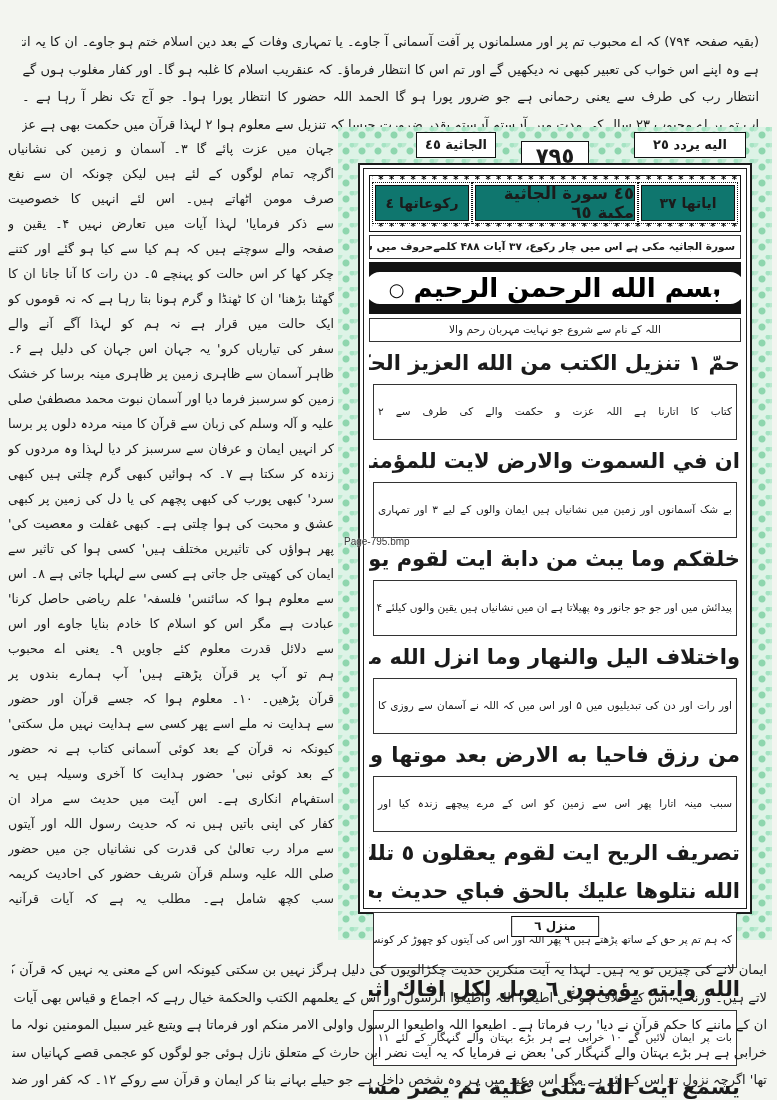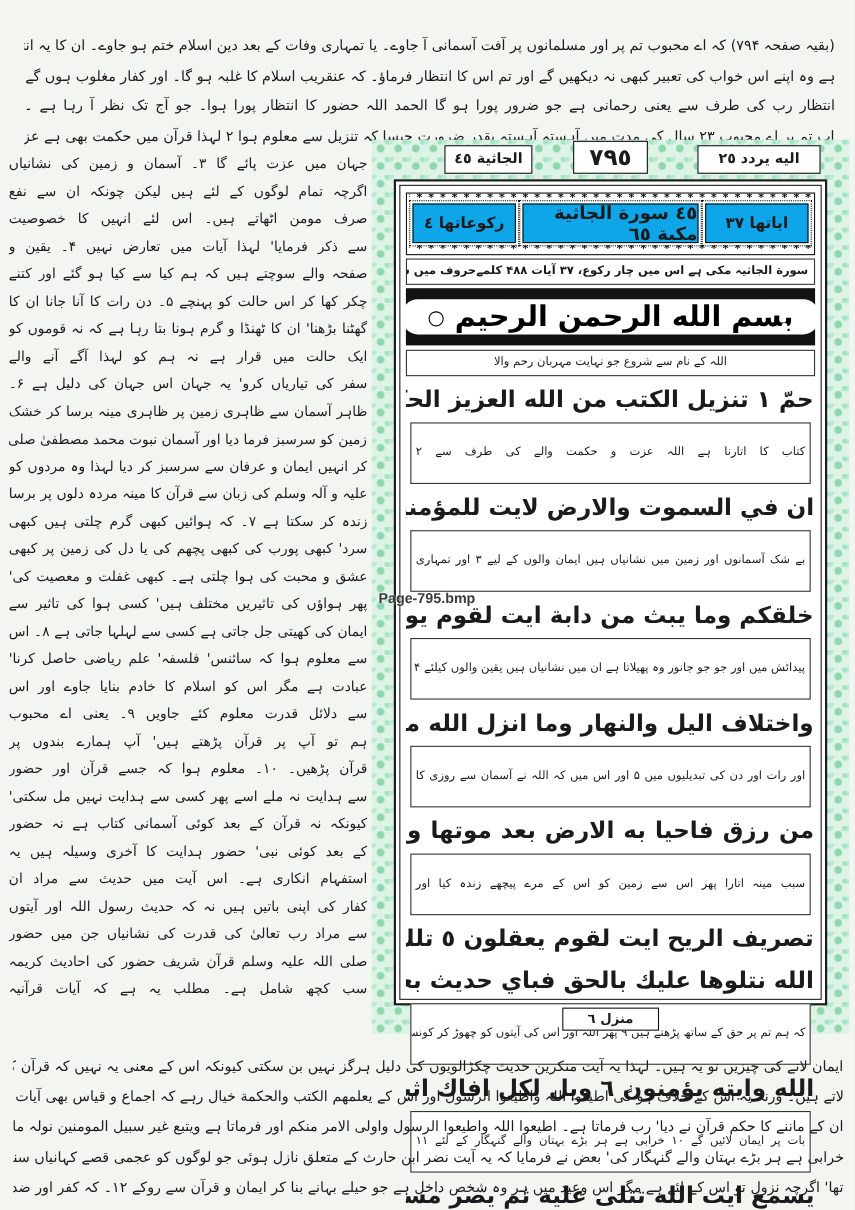--- a/index.html
+++ b/index.html
@@ -38,43 +38,43 @@
     background:#fff;border:2px solid #1c1c1c;outline:1px solid #1c1c1c;outline-offset:-6px;
     padding:8px 9px;box-sizing:border-box;
   }
   
   .marker-box{
     position:absolute;top:5px;height:24px;line-height:24px;
     background:#fff;border:1px solid #111;
     font-size:13px;font-weight:bold;text-align:center;padding:0 6px;
   }
   .juz-box{right:26px;min-width:98px;}
-  .surah-box{left:66px;min-width:66px;}
+  .surah-box{left:78px;min-width:66px;}
   .pagenum-box{
-    position:absolute;top:1px;left:50%;transform:translateX(-50%);
+    position:absolute;top:14px;left:50%;transform:translateX(-50%);
     background:#fff;border:1px solid #111;
     font-size:21px;font-weight:bold;line-height:28px;height:28px;min-width:66px;text-align:center;
   }
   
   .star-band{
     position:relative;border:1px solid #111;background:#fff;
     padding:9px 5px 10px;margin:2px 0 3px;
   }
   .star-band::before,.star-band::after{
     content:"* * * * * * * * * * * * * * * * * * * * * * * * * * * * * * * * * * * * * *";
     position:absolute;left:2px;right:2px;height:8px;line-height:8px;overflow:hidden;
     font-size:10px;font-weight:bold;letter-spacing:1px;white-space:nowrap;text-align:center;color:#000;
   }
   .star-band::before{top:0;}
   .star-band::after{bottom:0;}
   .star-row{display:flex;gap:6px;align-items:stretch;height:36px;}
   .star-cell{
     border:1px solid #111;outline:1px dotted #111;outline-offset:2px;
     display:flex;align-items:center;justify-content:center;
-    font-weight:bold;background:#0ea5e9;
+    font-weight:bold;background:#0f766e;
   }
   .cell-side{width:92px;font-size:14px;}
   .cell-title{flex:1;font-size:16.5px;}
   
   .strip{
     height:22px;line-height:21px;border:1px solid #333;background:#fff;
     font-size:10.5px;overflow:hidden;white-space:nowrap;
   }
   .info-strip{display:flex;justify-content:space-between;padding:0 5px;font-weight:bold;margin-bottom:3px;}
   .center-strip{text-align:center;margin-bottom:3px;}
@@ -109,21 +109,21 @@
   }
   .manzil-box{
     position:absolute;bottom:3px;left:50%;transform:translateX(-50%);
     background:#fff;border:1px solid #111;padding:0 22px;
     font-size:12px;font-weight:bold;line-height:19px;white-space:nowrap;
   }
   
   .page-label{
     position:absolute;left:344px;top:536px;direction:ltr;
     font-family:"Liberation Sans","DejaVu Sans",sans-serif;
-    font-size:13px;font-weight:bold;color:#3a3a3a;
+    font-size:10px;font-weight:normal;color:#3a3a3a;
     text-shadow:0 0 2px #fff;white-space:nowrap;
   }
 </style>
 </head>
 <body>
 
 <div class="page">
 
   <div class="top-para">
       <div class="tline">(بقیہ صفحہ ۷۹۴) کہ اے محبوب تم پر اور مسلمانوں پر آفت آسمانی آ جاوے۔ یا تمہاری وفات کے بعد دین اسلام ختم ہو جاوے۔ ان کا یہ انتظار نفسانی و شیطانی انتظار</div>
@@ -137,22 +137,22 @@
       <div class="cline">اگرچہ تمام لوگوں کے لئے ہیں لیکن چونکہ ان سے نفع</div>
       <div class="cline">صرف مومن اٹھاتے ہیں۔ اس لئے انہیں کا خصوصیت</div>
       <div class="cline">سے ذکر فرمایا' لہذا آیات میں تعارض نہیں ۴۔ یقین و</div>
       <div class="cline">صفحہ والے سوچتے ہیں کہ ہم کیا سے کیا ہو گئے اور کتنے</div>
       <div class="cline">چکر کھا کر اس حالت کو پہنچے ۵۔ دن رات کا آنا جانا ان کا</div>
       <div class="cline">گھٹنا بڑھنا' ان کا ٹھنڈا و گرم ہونا بتا رہا ہے کہ نہ قوموں کو</div>
       <div class="cline">ایک حالت میں قرار ہے نہ ہم کو لہذا آگے آنے والے</div>
       <div class="cline">سفر کی تیاریاں کرو' یہ جہان اس جہان کی دلیل ہے ۶۔</div>
       <div class="cline">ظاہر آسمان سے ظاہری زمین پر ظاہری مینہ برسا کر خشک</div>
       <div class="cline">زمین کو سرسبز فرما دیا اور آسمان نبوت محمد مصطفیٰ صلی اللہ</div>
+      <div class="cline">علیہ و آلہ وسلم کی زبان سے قرآن کا مینہ مردہ دلوں پر برسا</div>
       <div class="cline">کر انہیں ایمان و عرفان سے سرسبز کر دیا لہذا وہ مردوں کو</div>
-      <div class="cline">علیہ و آلہ وسلم کی زبان سے قرآن کا مینہ مردہ دلوں پر برسا</div>
       <div class="cline">زندہ کر سکتا ہے ۷۔ کہ ہوائیں کبھی گرم چلتی ہیں کبھی</div>
       <div class="cline">سرد' کبھی پورب کی کبھی پچھم کی یا دل کی زمین پر کبھی</div>
       <div class="cline">عشق و محبت کی ہوا چلتی ہے۔ کبھی غفلت و معصیت کی'</div>
       <div class="cline">پھر ہواؤں کی تاثیریں مختلف ہیں' کسی ہوا کی تاثیر سے</div>
       <div class="cline">ایمان کی کھیتی جل جاتی ہے کسی سے لہلہا جاتی ہے ۸۔ اس</div>
       <div class="cline">سے معلوم ہوا کہ سائنس' فلسفہ' علم ریاضی حاصل کرنا'</div>
       <div class="cline">عبادت ہے مگر اس کو اسلام کا خادم بنایا جاوے اور اس</div>
       <div class="cline">سے دلائل قدرت معلوم کئے جاویں ۹۔ یعنی اے محبوب</div>
       <div class="cline">ہم تو آپ پر قرآن پڑھتے ہیں' آپ ہمارے بندوں پر</div>
       <div class="cline">قرآن پڑھیں۔ ۱۰۔ معلوم ہوا کہ جسے قرآن اور حضور</div>

